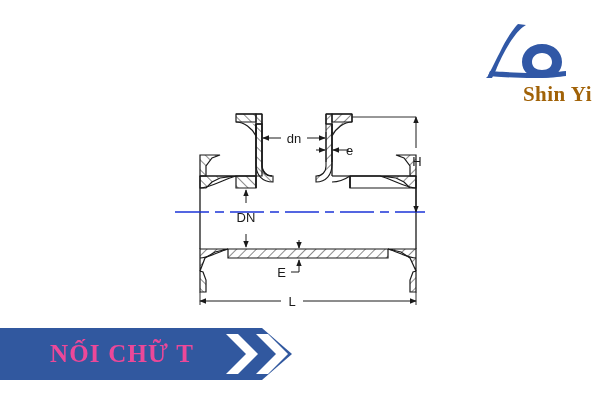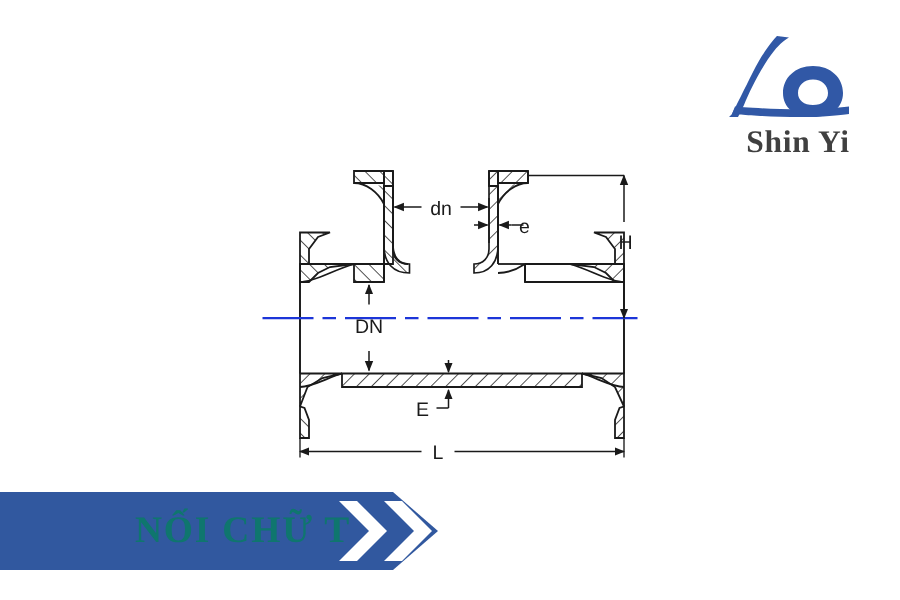--- a/index.html
+++ b/index.html
@@ -39,26 +39,26 @@
     left: 8px;
     top: 0;
     width: 100px;
     height: 62px;
   }
   #brand-name {
     position: absolute;
     left: 0;
     top: 60px;
     width: 120px;
-    text-align: center;
+    text-align: right;
     font-family: "Liberation Serif", serif;
     font-weight: bold;
     font-size: 21px;
     letter-spacing: 0.5px;
-    color: #404040;
+    color: #a16207;
     white-space: nowrap;
   }
   
   #drawing {
     position: absolute;
     left: 0;
     top: 0;
   }
   
   #banner {
@@ -72,25 +72,24 @@
     position: absolute;
     left: 0;
     top: 0;
     width: 244px;
     height: 64px;
     line-height: 52px;
     text-align: center;
     font-family: "Liberation Serif", serif;
     font-size: 25px;
     font-weight: bold;
-    color: #0f766e;
+    color: #ec4899;
     letter-spacing: 1.2px;
     white-space: nowrap;
     pointer-events: none;
-    margin-left: 40px;
   }
 </style>
 </head>
 <body>
 
 <div id="page">
 
   <svg id="drawing" class="layer" width="600" height="400" viewBox="0 0 600 400">
     <defs>
 

